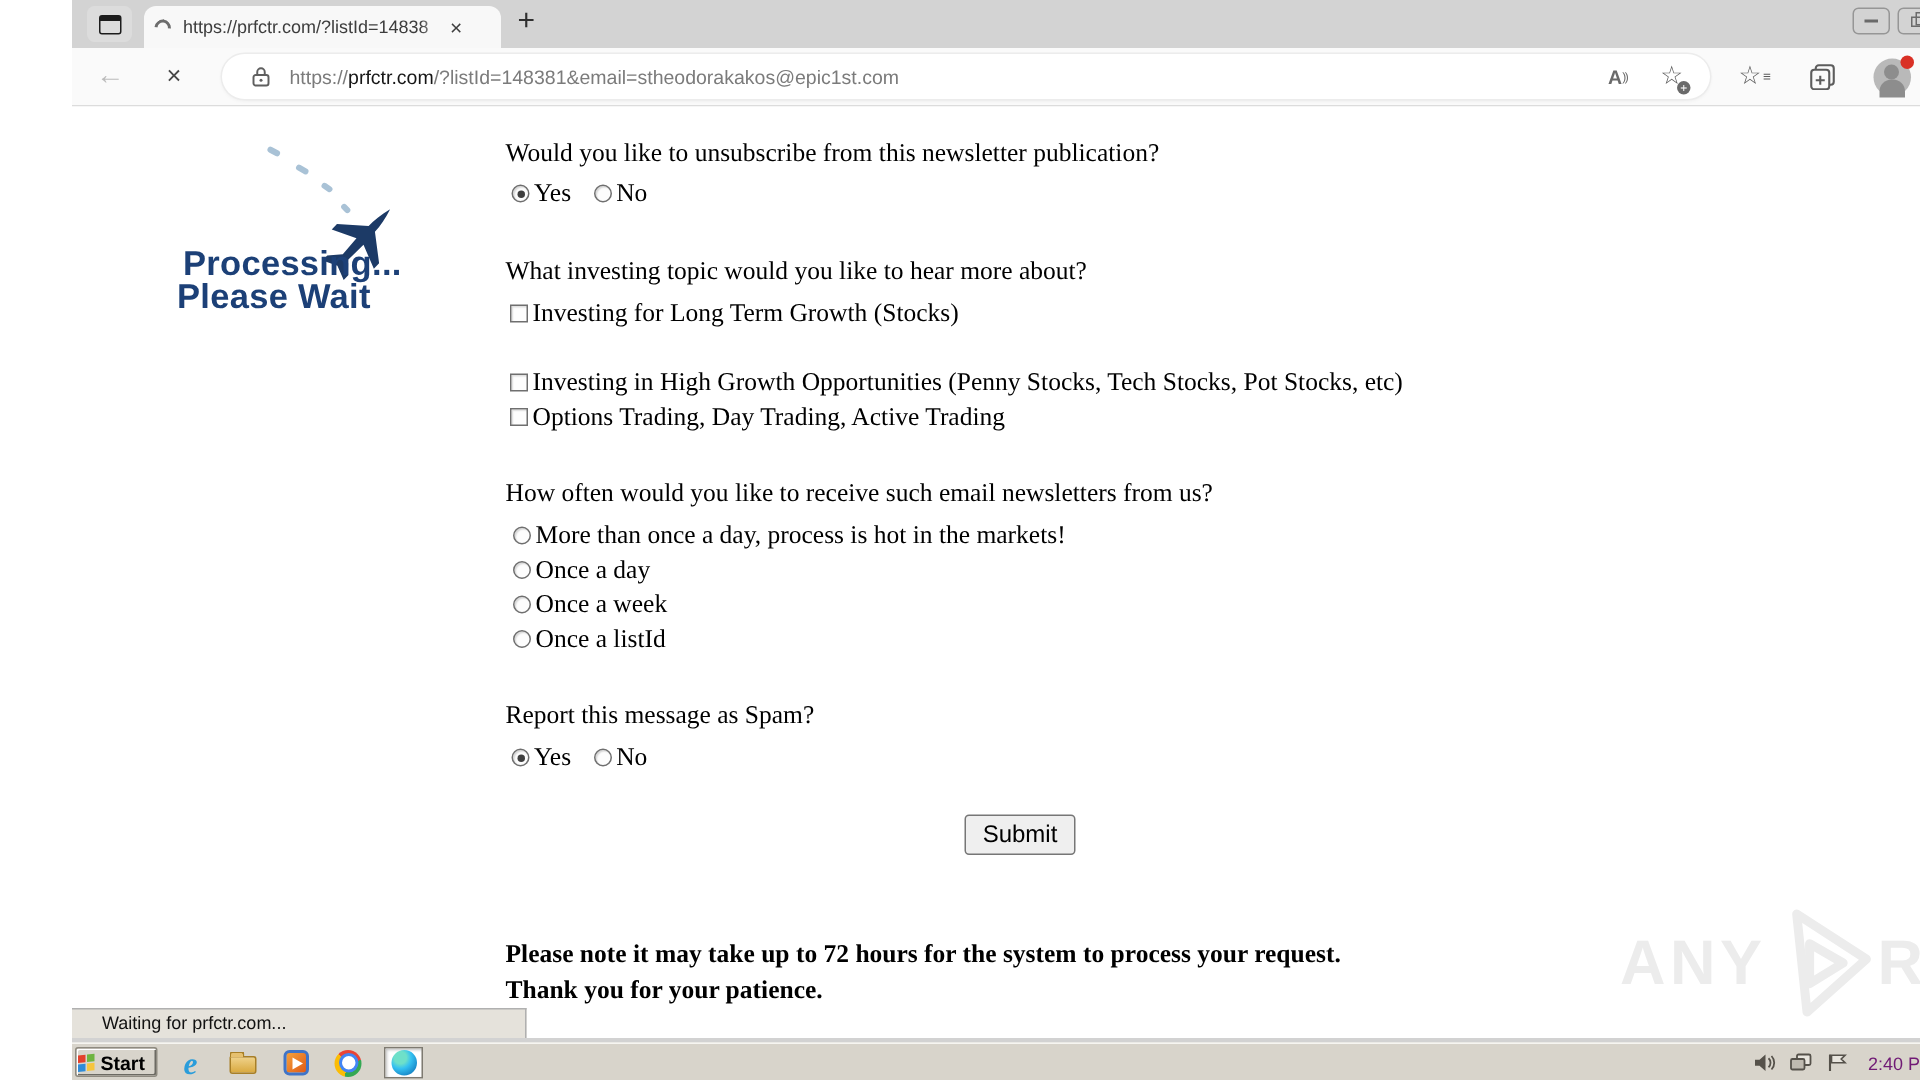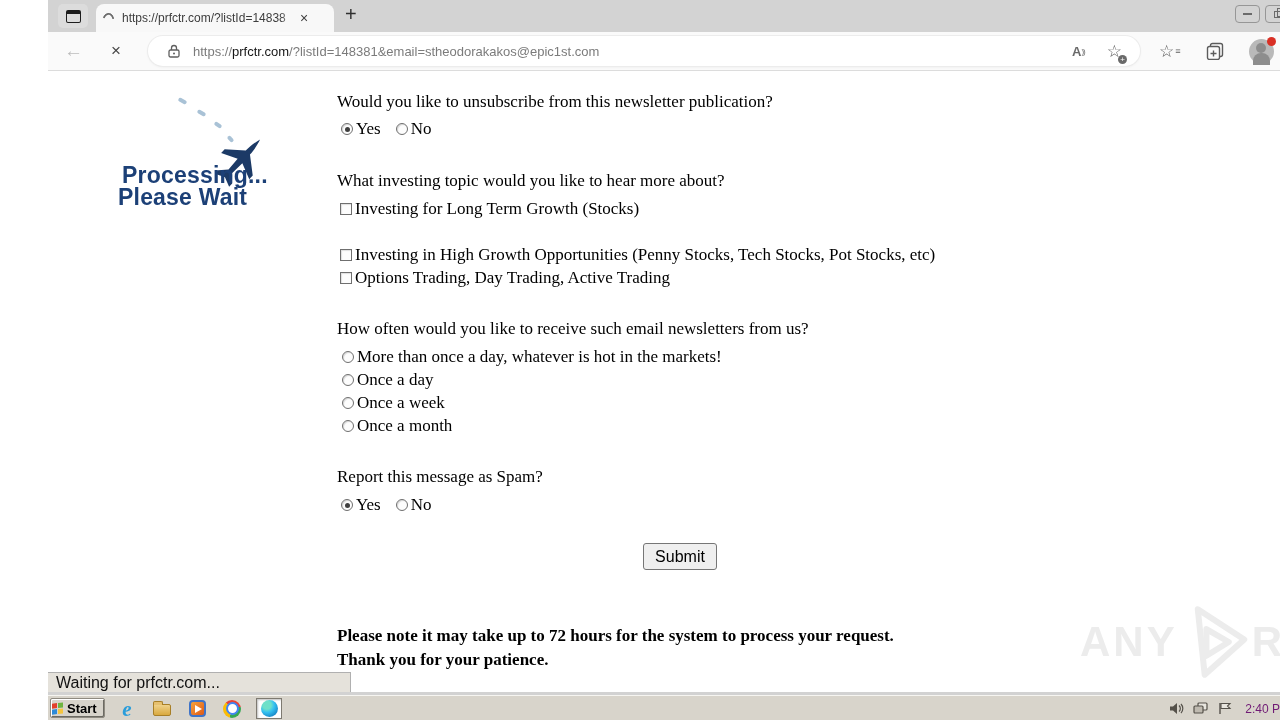--- a/index.html
+++ b/index.html
@@ -83,22 +83,22 @@
   
   .scrollbar { position:absolute; top:0; right:0; width:17px; height:621px; background:#f4f4f4; }
   .sb-up { position:absolute; top:0; left:0; right:0; height:19px; background:#fff; display:flex; align-items:center; justify-content:center; }
   .sb-up::before { content:""; width:0; height:0; border-left:5px solid transparent; border-right:5px solid transparent; border-bottom:7px solid #141414; }
   .sb-thumb { position:absolute; top:68px; left:1px; right:1px; height:534px; background:#cbcbcb; }
   .sb-down { position:absolute; bottom:1px; left:0; right:0; height:16px; display:flex; align-items:center; justify-content:center; }
   .sb-down::before { content:""; width:0; height:0; border-left:5px solid transparent; border-right:5px solid transparent; border-top:6px solid #8a8a8a; }
 
   
   .status-bar { position:absolute; left:0; top:672px; width:303px; height:20px; background:#e5e2db;
-                border-top:1px solid #b0b0b0; border-right:1px solid #b0b0b0; font-size:16px; color:#111;
-                line-height:19px; padding-left:8px; }
+                border-top:1px solid #b0b0b0; border-right:1px solid #b0b0b0; font-size:12px; color:#111;
+                line-height:19px; padding-left:20px; }
 
   .window-edge { position:absolute; left:0; top:692px; width:100%; height:3px; background:#d2d2d2; }
 
   
   .taskbar { position:absolute; left:0; top:695px; width:100%; height:25px; background:#d8d4cb; border-top:1px solid #f6f5f1; }
   .start-btn { position:absolute; left:2px; top:2px; width:55px; height:20px; background:#d8d4cb; border:1px solid #8e8a80;
                border-radius:2px; box-shadow:inset 1px 1px 0 #fff, inset -1px -1px 0 #6c6a63;
                display:flex; align-items:center; padding-left:1px; gap:3px; }
   .flag { width:12px; height:11px; display:grid; grid-template-columns:5px 5px; grid-template-rows:5px 5px; gap:1px; transform:skewY(-6deg); }
   .flag i:nth-child(1){background:#e3402b;} .flag i:nth-child(2){background:#6eb43f;}
@@ -227,33 +227,33 @@
       <span>Investing in High Growth Opportunities (Penny Stocks, Tech Stocks, Pot Stocks, etc)</span>
     </div>
     <div class="opt-row" style="left:292px; top:197px;">
       <span class="chk"></span>
       <span>Options Trading, Day Trading, Active Trading</span>
     </div>
 
     <div class="q-head" style="left:289px; top:248px;">How often would you like to receive such email newsletters from us?</div>
     <div class="opt-row" style="left:294px; top:276px;">
       <span class="radio"></span>
-      <span>More than once a day, whatever is hot in the markets!</span>
+      <span>More than once a day, process is hot in the markets!</span>
     </div>
     <div class="opt-row" style="left:294px; top:299px;">
       <span class="radio"></span>
       <span>Once a day</span>
     </div>
     <div class="opt-row" style="left:294px; top:322px;">
       <span class="radio"></span>
       <span>Once a week</span>
     </div>
     <div class="opt-row" style="left:294px; top:345px;">
       <span class="radio"></span>
-      <span>Once a month</span>
+      <span>Once a listId</span>
     </div>
 
     <div class="q-head" style="left:289px; top:396px;">Report this message as Spam?</div>
     <div class="opt-row" style="left:293px; top:424px;">
       <span class="radio sel"></span>
       <span>Yes</span>
       <span class="radio gap"></span>
       <span>No</span>
     </div>
 

